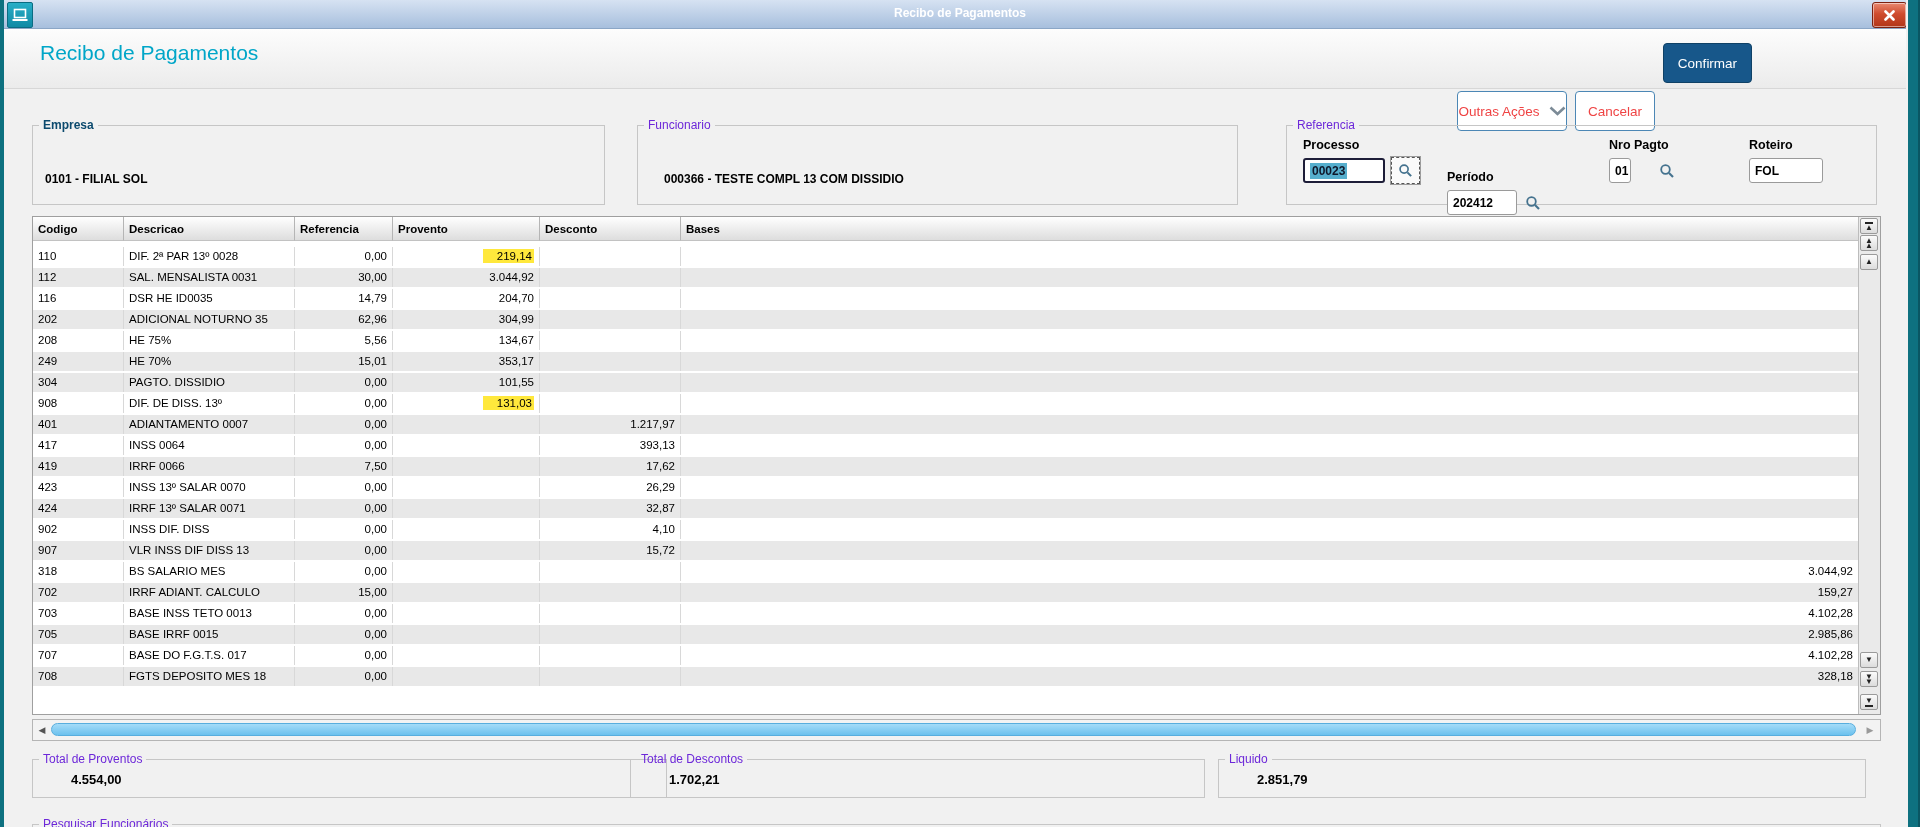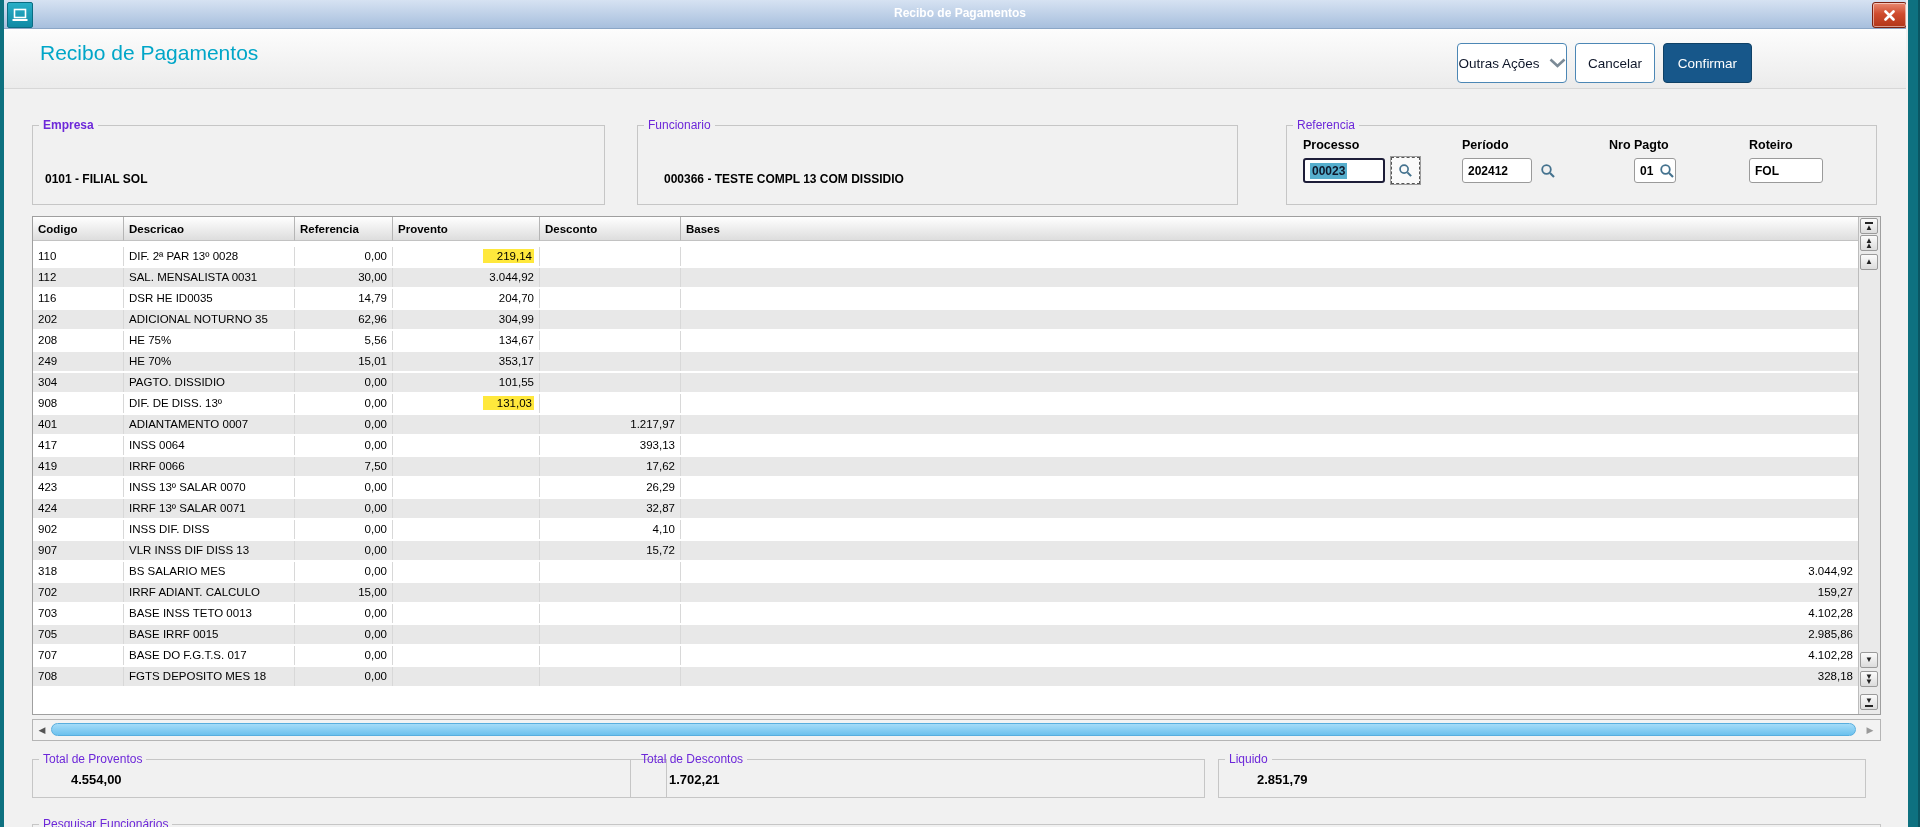--- a/index.html
+++ b/index.html
@@ -19,29 +19,29 @@
     display:flex;align-items:center;justify-content:center;}
   .close-btn{position:absolute;left:1872px;top:2px;width:33px;height:24px;border-radius:3px;
     background:linear-gradient(#e98a72,#cf4c2e 45%,#b23619);border:1px solid #7c2110;
     box-shadow:inset 0 0 0 1px rgba(255,255,255,.5);display:flex;align-items:center;justify-content:center;cursor:pointer;}
   
   .header-band{position:absolute;left:4px;top:28px;width:1902px;height:60px;
     background:linear-gradient(#fdfdfd,#ebebeb);border-bottom:1px solid #d7d7d7;}
   .page-title{position:absolute;left:36px;top:13px;font-size:21px;color:#00a6c8;font-weight:400;}
   .hbtn{position:absolute;top:15px;height:40px;box-sizing:border-box;border-radius:4px;
     display:flex;align-items:center;justify-content:center;font-size:13.5px;cursor:pointer;}
-  .btn-outline{background:#fff;border:1px solid #4c87b5;color:#0f172a;}
+  .btn-outline{background:#fff;border:1px solid #4c87b5;color:#ef4444;margin-top:48px;}
   .btn-outras{left:1453px;width:110px;gap:9px;}
   .btn-cancelar{left:1571px;width:80px;}
   .btn-confirmar{left:1659px;width:89px;background:#17578a;border:1px solid #0f4166;color:#fff;font-weight:normal;}
   
   fieldset{position:absolute;border:1px solid #c6c6c6;margin:0;padding:0;background:transparent;box-sizing:border-box;}
   legend{font-size:12px;color:#6d28d9;padding:0 4px;margin-left:6px;}
   .fs-empresa{left:32px;top:118px;width:573px;height:87px;}
-  .fs-empresa legend{font-weight:bold;color:#6d28d9;}
+  .fs-empresa legend{font-weight:bold;color:#0c4a6e;}
   .fs-funcionario{left:637px;top:118px;width:601px;height:87px;}
   .fs-referencia{left:1286px;top:118px;width:591px;height:87px;}
   .fs-lines{padding:2px 0 0 12px;font-size:12px;font-weight:bold;line-height:18px;white-space:pre;}
   .fs-funcionario .fs-lines{padding-left:26px;}
   .sal-val{margin-left:34px;}
   
   .ref-group{position:absolute;top:0;height:80px;}
   .ref-label{position:absolute;top:6px;left:0;font-size:12.5px;font-weight:bold;white-space:nowrap;}
   .ref-input{position:absolute;top:26px;left:0;height:25px;box-sizing:border-box;border:1px solid #9a9a9a;
     border-radius:3px;background:#fff;font-size:12px;font-weight:bold;display:flex;align-items:center;padding-left:5px;}
@@ -156,35 +156,35 @@
     <div class="ref-input focused" style="width:82px;">
       <span class="sel-text">00023</span>
     </div>
     <div class="search-btn" style="left:88px;">
       <svg width="15" height="15" viewBox="0 0 16 16">
           <circle cx="6.5" cy="6.5" r="4.3" fill="none" stroke="#44728e" stroke-width="1.8"></circle>
           <line x1="10" y1="10" x2="14" y2="14" stroke="#44728e" stroke-width="2.2"></line>
         </svg>
     </div>
   </div>
-  <div class="ref-group" style="left:175px;width:110px;">
+  <div class="ref-group" style="left:160px;width:110px;margin-top:32px;">
     <div class="ref-label">Período</div>
     <div class="ref-input" style="width:70px;">
       <span>202412</span>
     </div>
     <div class="search-plain" style="left:76px;">
       <svg width="16" height="16" viewBox="0 0 16 16">
           <circle cx="6.5" cy="6.5" r="4.3" fill="none" stroke="#44728e" stroke-width="1.8"></circle>
           <line x1="10" y1="10" x2="14" y2="14" stroke="#44728e" stroke-width="2.2"></line>
         </svg>
     </div>
   </div>
   <div class="ref-group" style="left:322px;width:90px;">
     <div class="ref-label">Nro Pagto</div>
-    <div class="ref-input" style="width:42px;margin-left:25px;">
+    <div class="ref-input" style="width:22px;">
       <span>01</span>
     </div>
     <div class="search-plain" style="left:48px;">
       <svg width="16" height="16" viewBox="0 0 16 16">
           <circle cx="6.5" cy="6.5" r="4.3" fill="none" stroke="#44728e" stroke-width="1.8"></circle>
           <line x1="10" y1="10" x2="14" y2="14" stroke="#44728e" stroke-width="2.2"></line>
         </svg>
     </div>
   </div>
   <div class="ref-group" style="left:462px;width:100px;">

